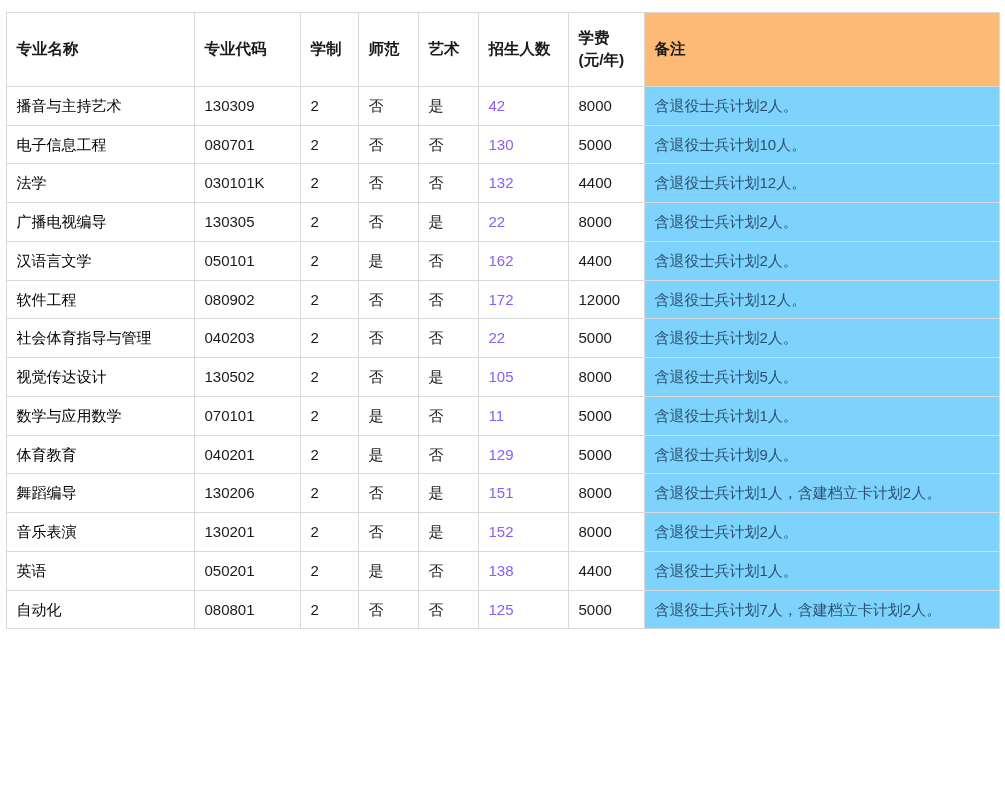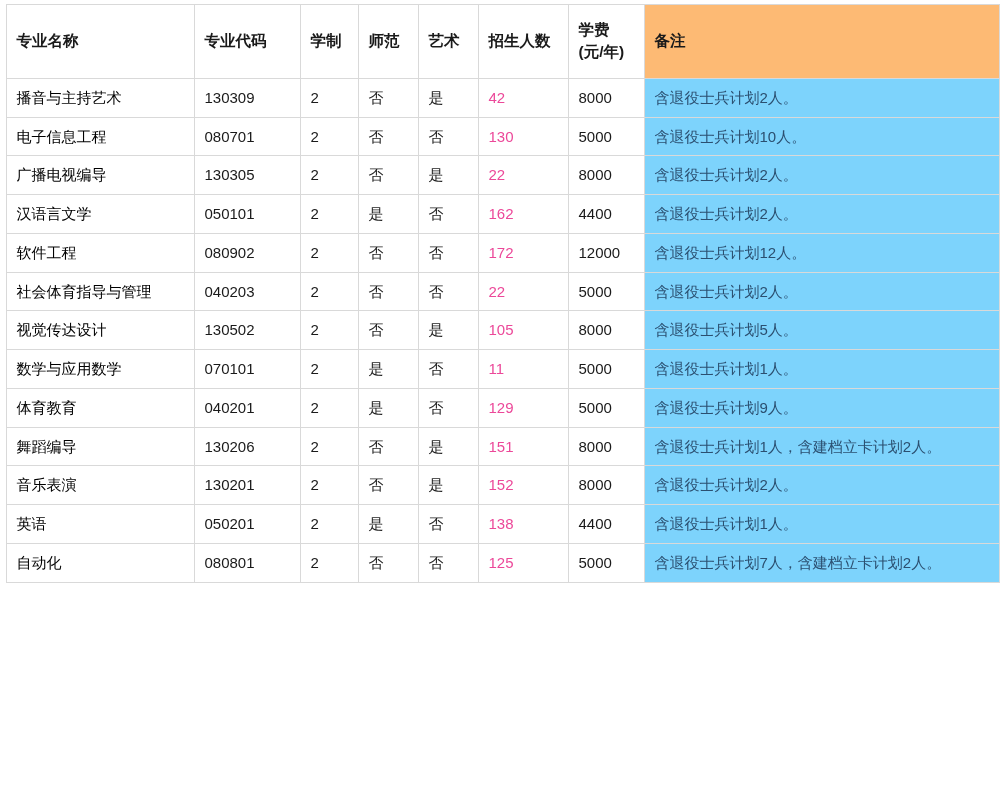--- a/index.html
+++ b/index.html
@@ -10,21 +10,21 @@
   body {
     width: 1005px;
     height: 789px;
     font-family: "Liberation Sans", sans-serif;
     color: #222222;
     overflow: hidden;
   }
   .table-wrap {
     width: 1005px;
     box-sizing: border-box;
-    padding: 4px 4px 0 4px;
+    padding: 12px 4px 0 4px;
   }
   table.major-table {
     border-collapse: collapse;
     table-layout: fixed;
     width: 993px;
     margin: 0 auto;
     font-size: 15px;
   }
   table.major-table col.c0 { width: 188px; }
   table.major-table col.c1 { width: 106px; }
@@ -52,21 +52,21 @@
     padding-bottom: 14px;
   }
   table.major-table thead th.remark-head {
     background: #fdba74;
   }
   .row-tall td {
     padding-top: 16px;
     padding-bottom: 16px;
   }
   td.col-enroll {
-    color: #ec4899;
+    color: #8b5cf6;
   }
   td.col-remark {
     background: #7dd3fc;
     color: #2b4f70;
   }
   td.col-name {
     color: #000000;
   }
   td.col-code, td.col-years, td.col-normal, td.col-art, td.col-fee {
     color: #1a1a1a;
@@ -114,20 +114,30 @@
           <td class="col-name">电子信息工程</td>
           <td class="col-code">080701</td>
           <td class="col-years">2</td>
           <td class="col-normal">否</td>
           <td class="col-art">否</td>
           <td class="col-enroll">130</td>
           <td class="col-fee">5000</td>
           <td class="col-remark">含退役士兵计划10人。</td>
         </tr>
         <tr>
+          <td class="col-name">法学</td>
+          <td class="col-code">030101K</td>
+          <td class="col-years">2</td>
+          <td class="col-normal">否</td>
+          <td class="col-art">否</td>
+          <td class="col-enroll">132</td>
+          <td class="col-fee">4400</td>
+          <td class="col-remark">含退役士兵计划12人。</td>
+        </tr>
+        <tr>
           <td class="col-name">广播电视编导</td>
           <td class="col-code">130305</td>
           <td class="col-years">2</td>
           <td class="col-normal">否</td>
           <td class="col-art">是</td>
           <td class="col-enroll">22</td>
           <td class="col-fee">8000</td>
           <td class="col-remark">含退役士兵计划2人。</td>
         </tr>
         <tr>

